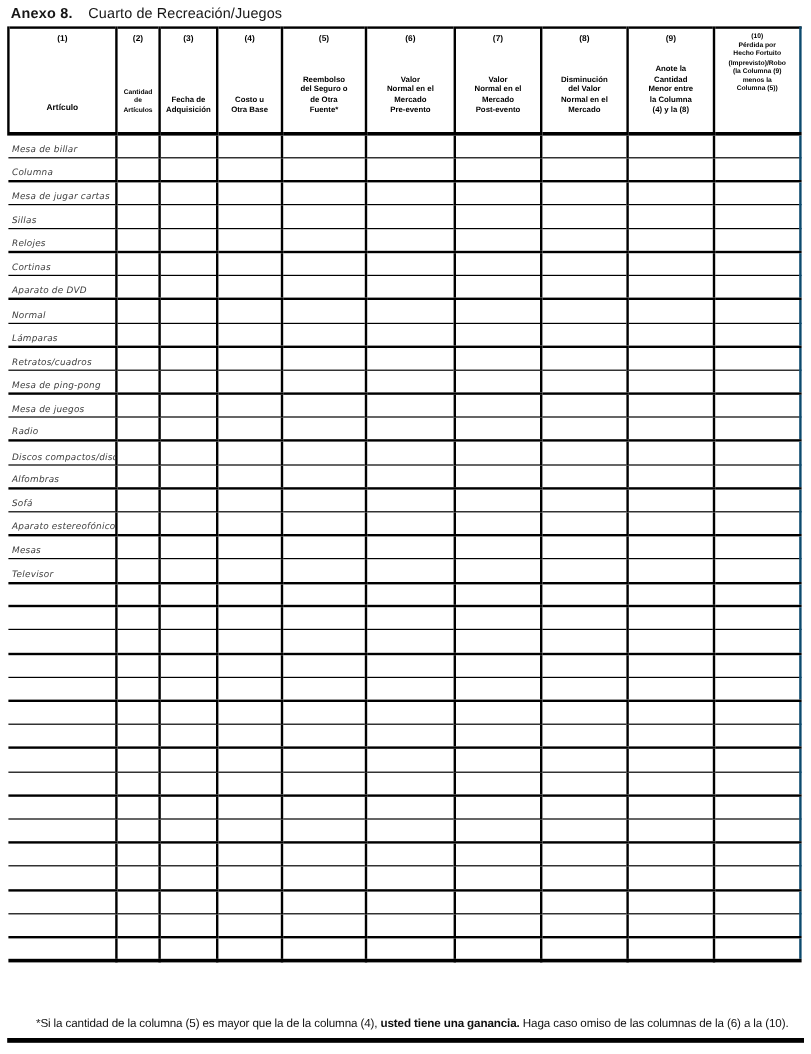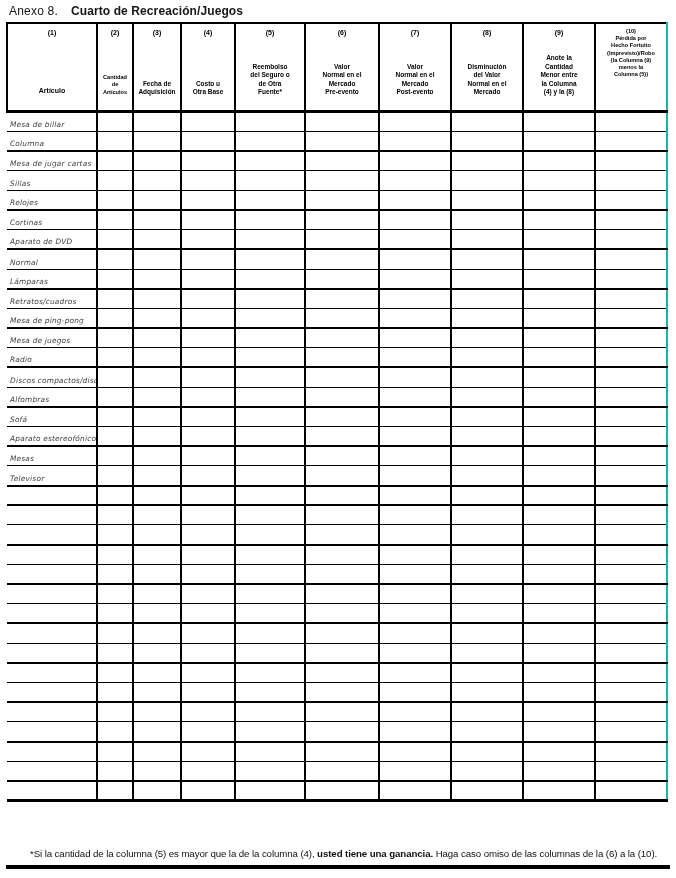--- a/index.html
+++ b/index.html
@@ -17,32 +17,32 @@
   }
 
   
   .title {
     position: absolute;
     left: 9px; top: 4px;
     font-size: 12px;
     white-space: nowrap;
     color: #161616;
   }
-  .title .prefix { font-weight: normal; margin-right: 13px; letter-spacing: 0.2px; margin-top: 30px; }
-  .title .main { font-weight: bold; letter-spacing: 0.1px; }
+  .title .prefix { font-weight: bold; margin-right: 13px; letter-spacing: 0.2px; margin-top: 30px; }
+  .title .main { font-weight: normal; letter-spacing: 0.1px; }
 
   
   table.worksheet {
     position: absolute;
     left: 6px; top: 22px;
     width: 662px;
     border-collapse: collapse;
     table-layout: fixed;
     border-top: 2px solid #000;
-    border-right: 2px solid #14b8a6;
+    border-right: 2px solid #0c4a6e;
     border-bottom: 3px solid #000;
   }
   col.c1  { width: 90px; }
   col.c2  { width: 36px; }
   col.c3  { width: 48px; }
   col.c4  { width: 54px; }
   col.c5  { width: 70px; }
   col.c6  { width: 74px; }
   col.c7  { width: 72px; }
   col.c8  { width: 72px; }

